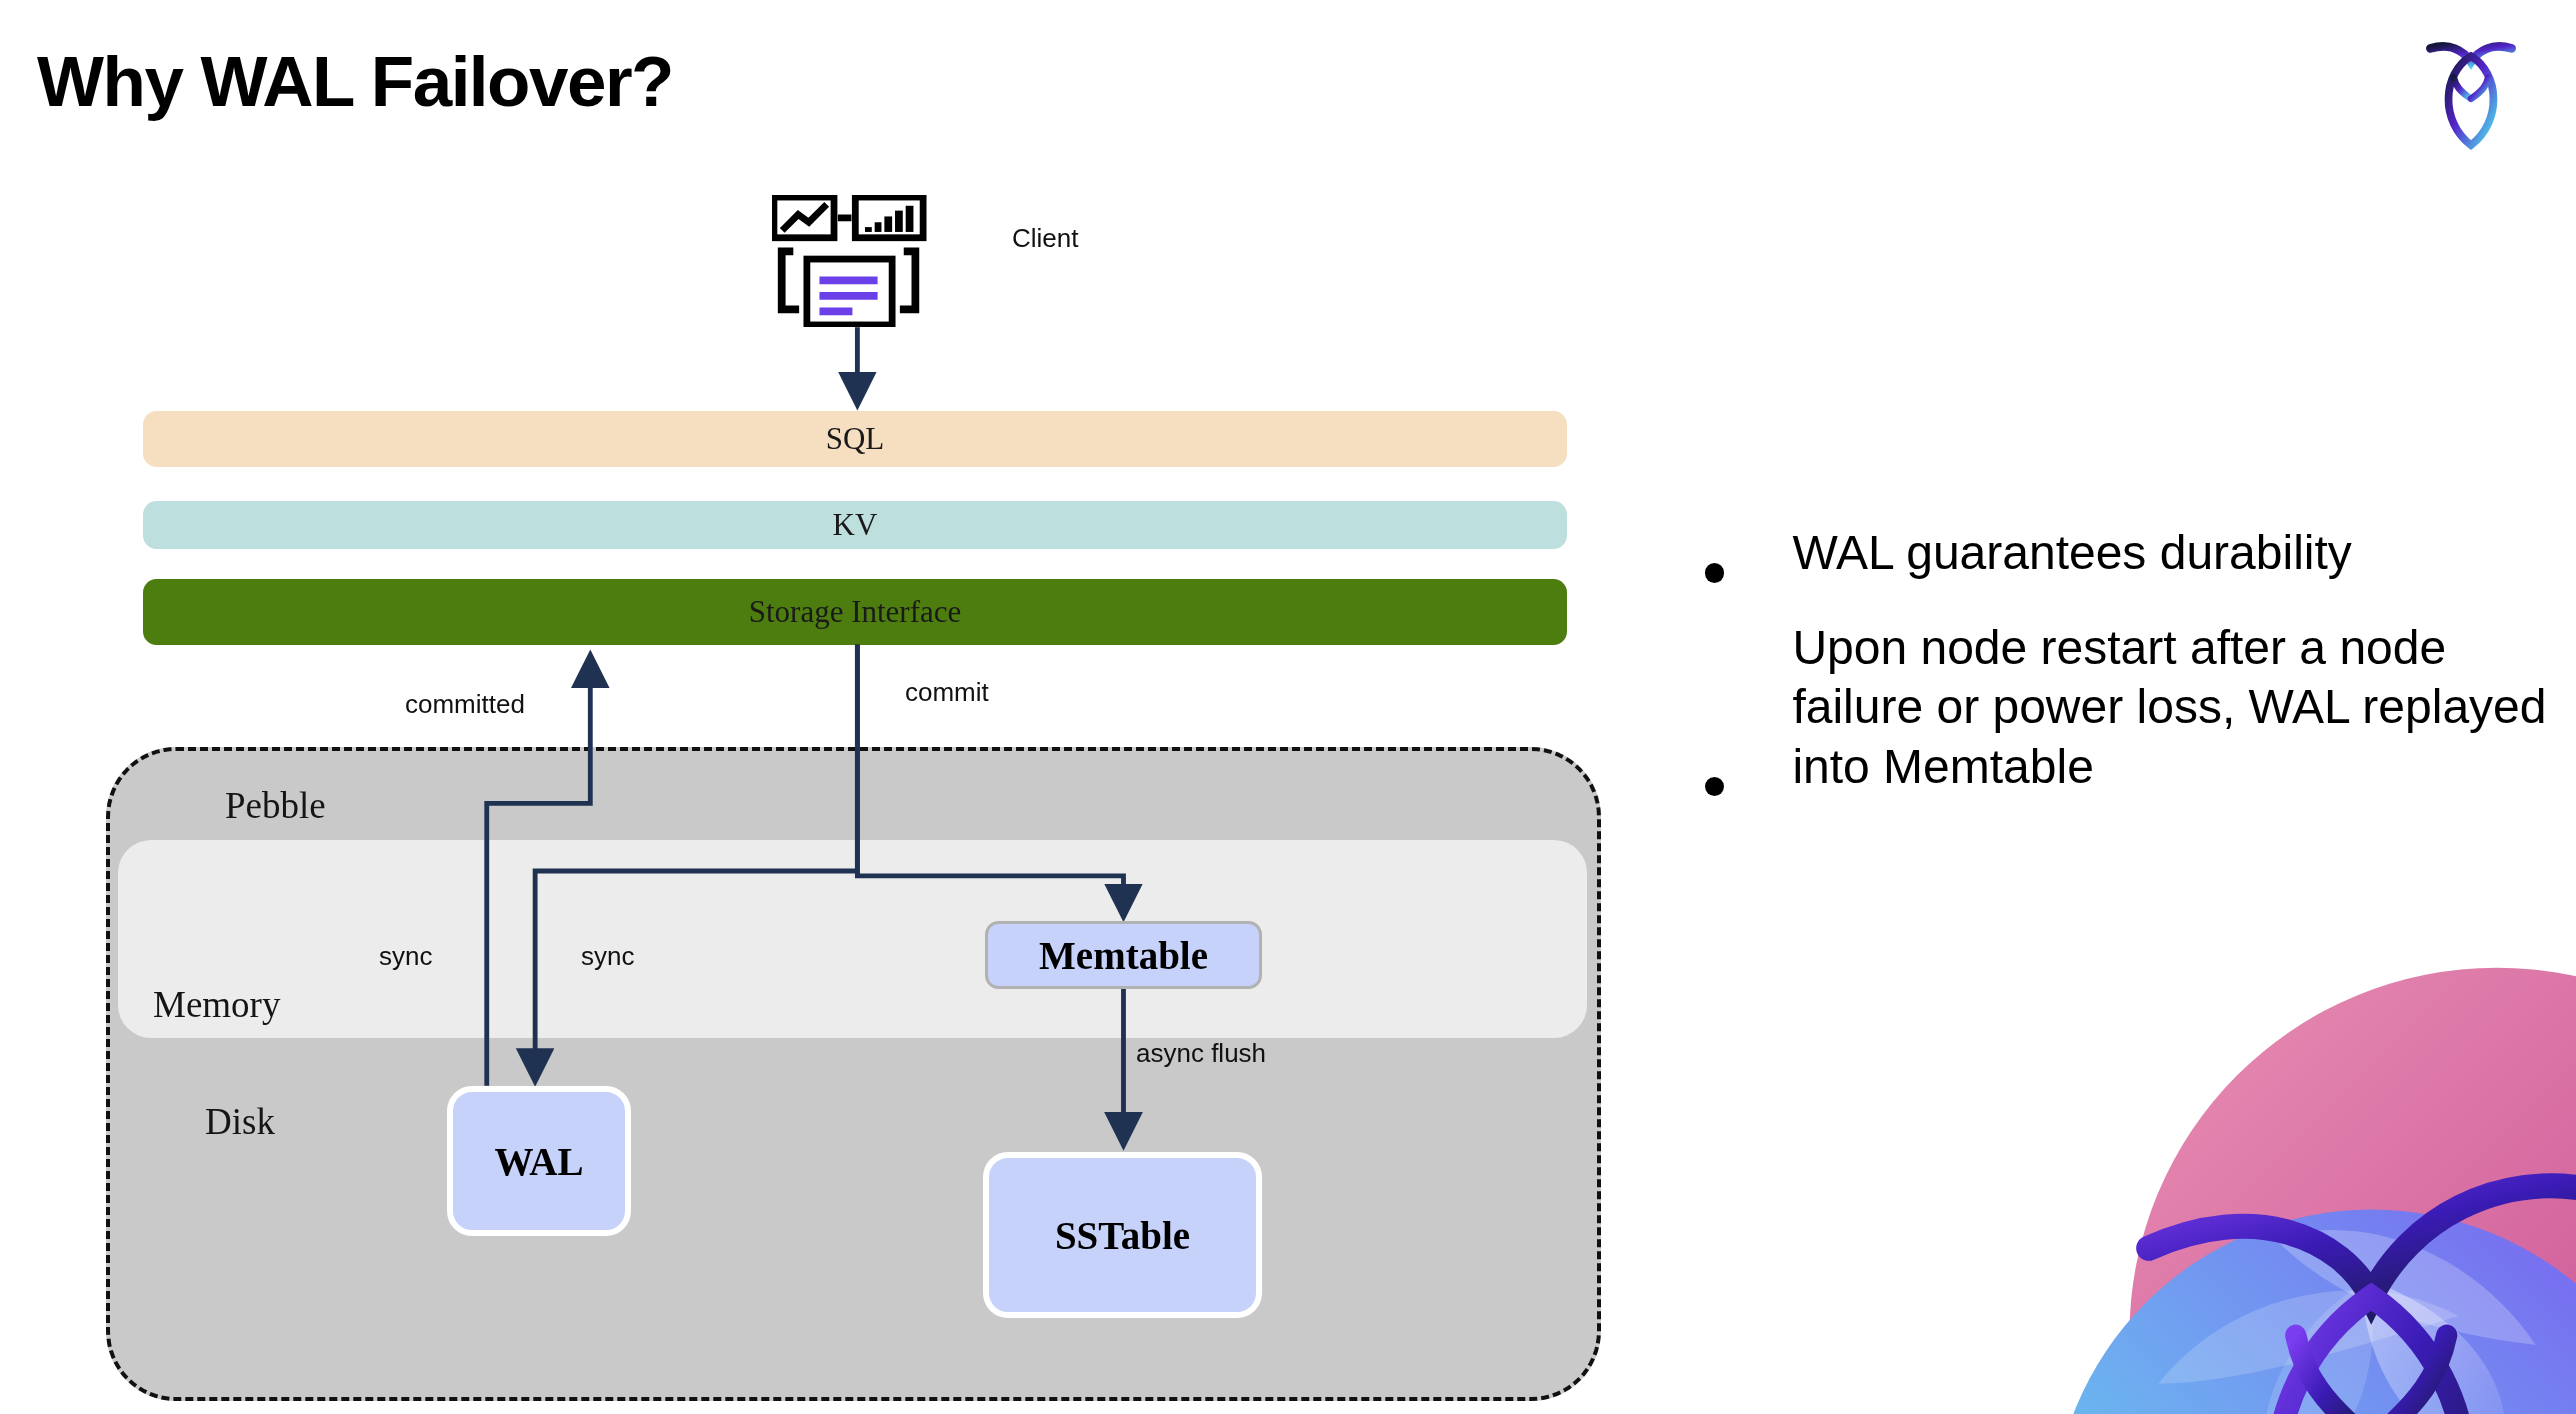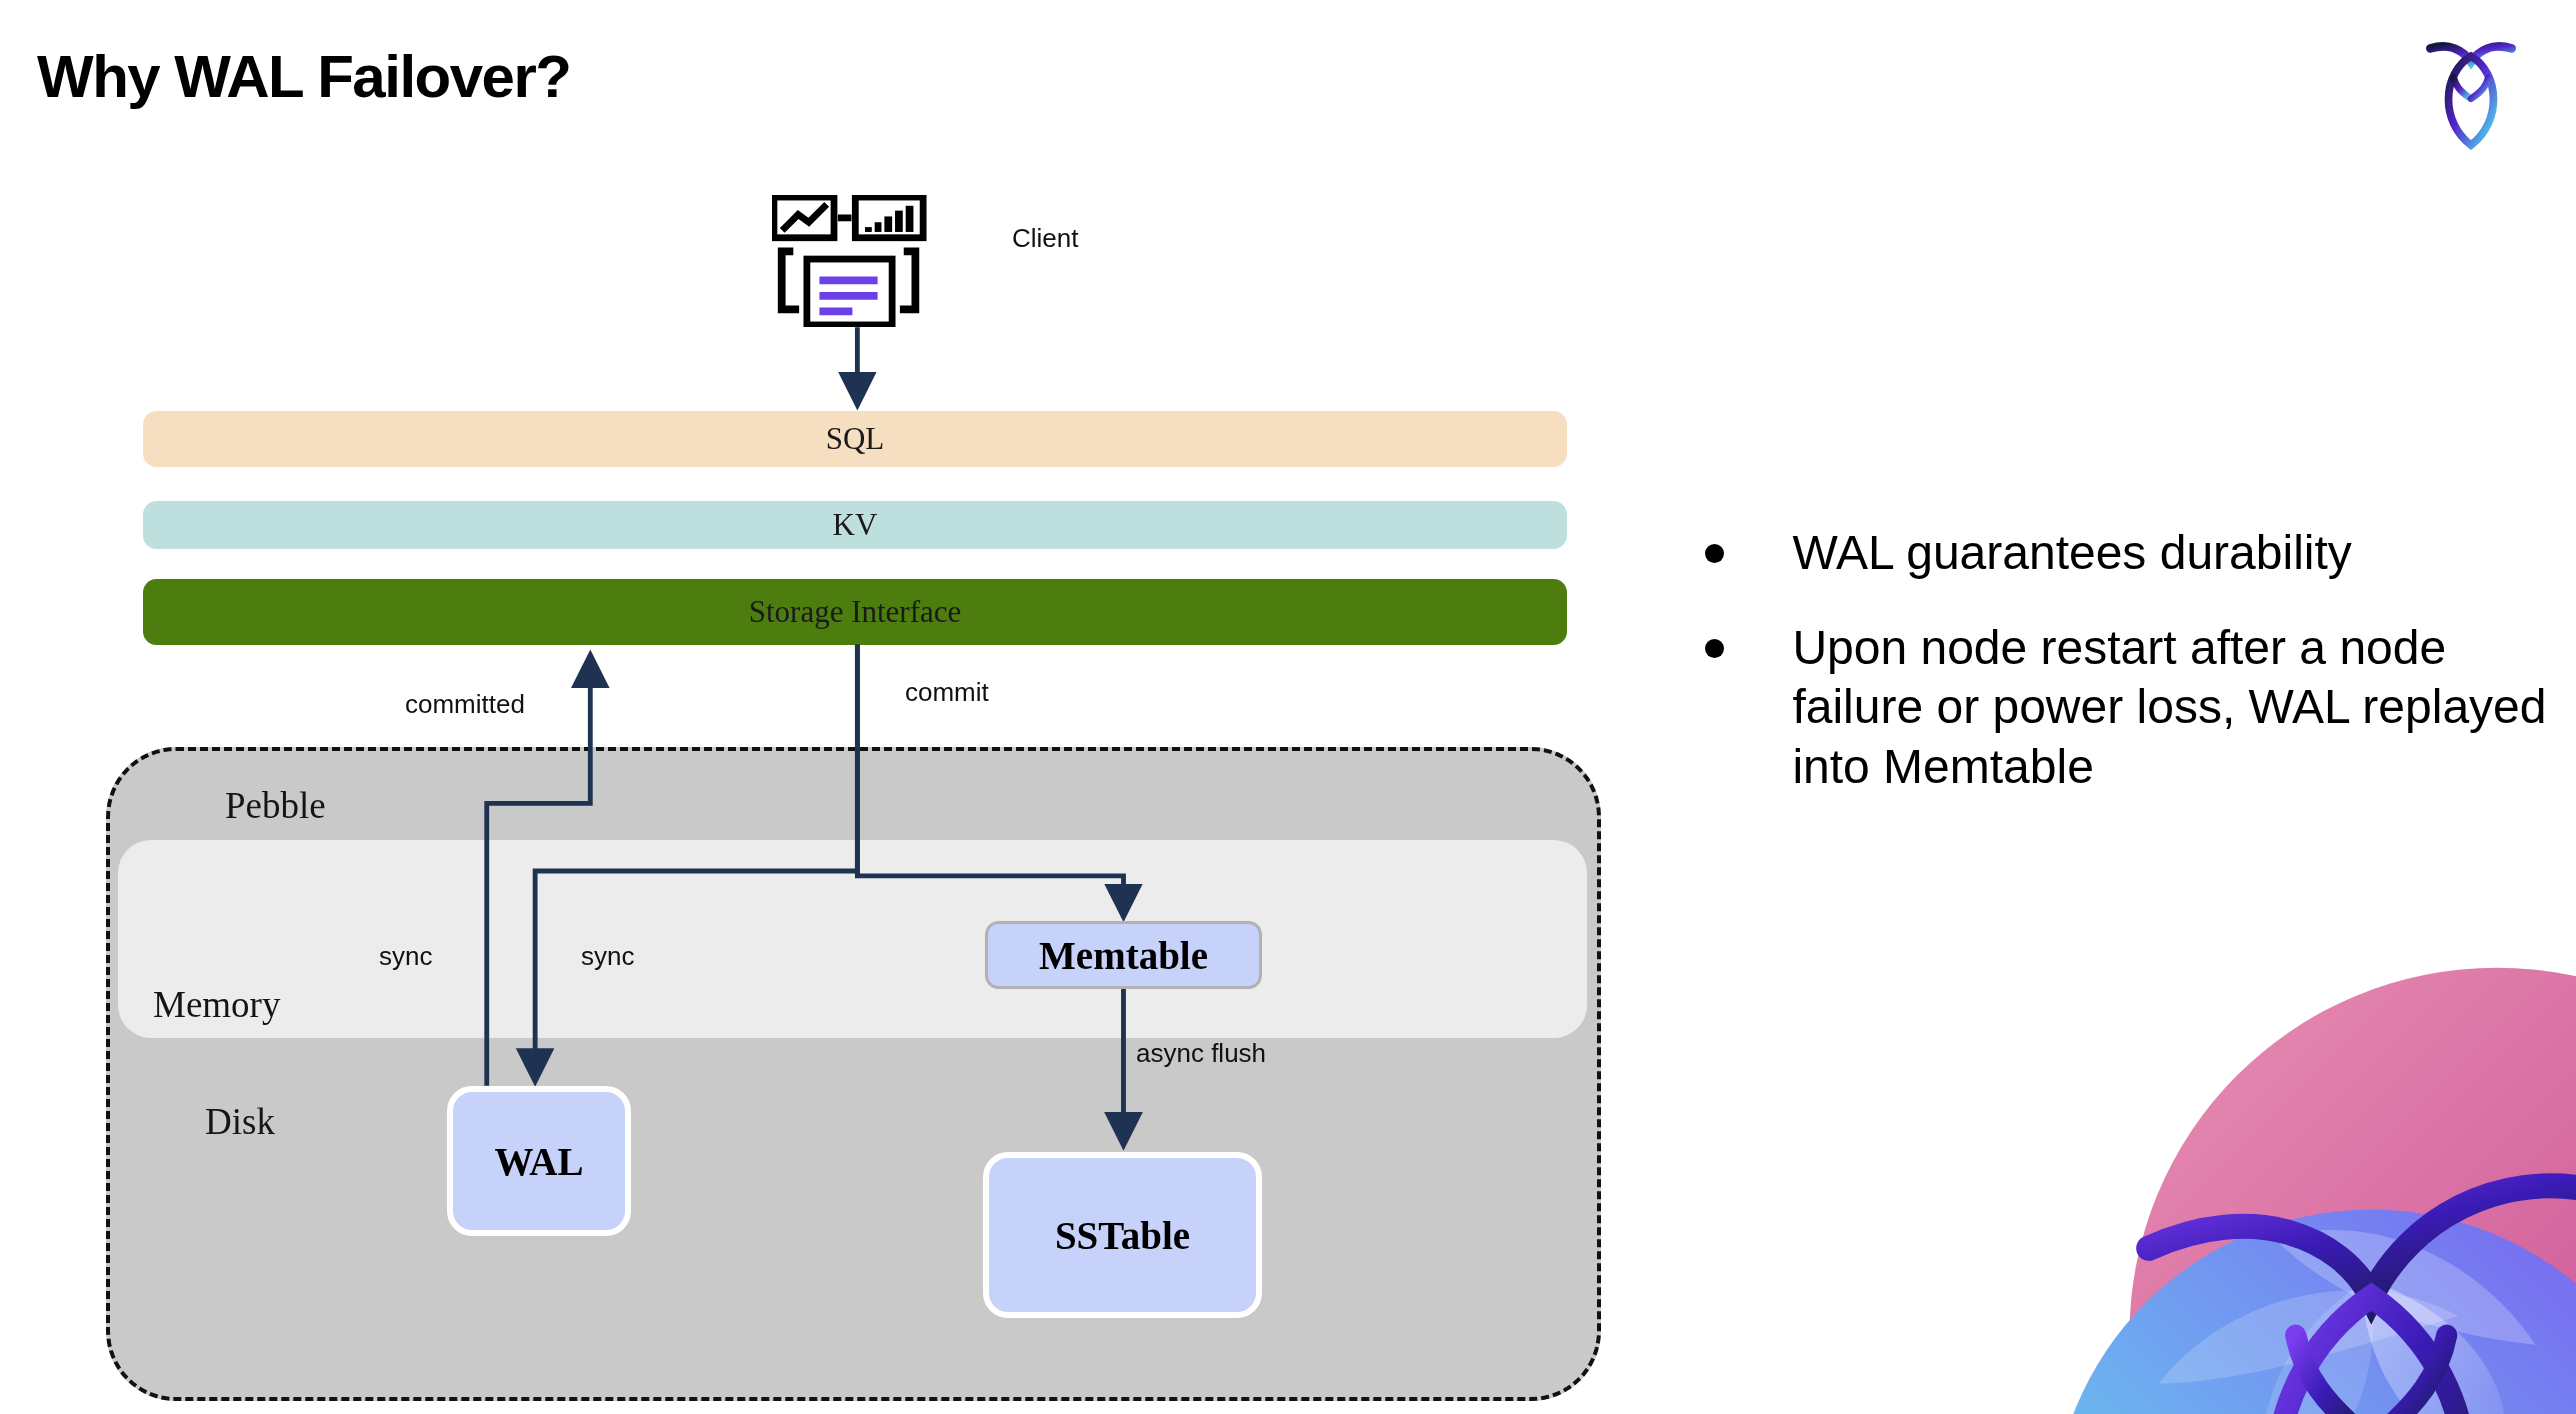--- a/index.html
+++ b/index.html
@@ -15,21 +15,21 @@
     font-family: "Liberation Sans", sans-serif;
   }
 
   
   #slide-title {
     position: absolute;
     left: 37px;
     top: 45px;
     font-family: "Liberation Sans", sans-serif;
     font-weight: 800;
-    font-size: 60px;
+    font-size: 71px;
     letter-spacing: -1.5px;
     color: #000000;
     white-space: nowrap;
     line-height: 1.05;
   }
 
   
   #brand-logo {
     position: absolute;
     left: 2413px;
@@ -173,21 +173,21 @@
 
   
   #bullets {
     position: absolute;
     left: 1705px;
     top: 523px;
     width: 852px;
   }
   .bullet-row {
     display: flex;
-    align-items: flex-start;
+    align-items: flex-end;
     margin-bottom: 35px;
   }
   .bullet-dot {
     width: 19.4px;
     min-width: 19.4px;
     height: 19.4px;
     border-radius: 50%;
     background: #000000;
     margin-top: 21px;
     margin-right: 68px;

